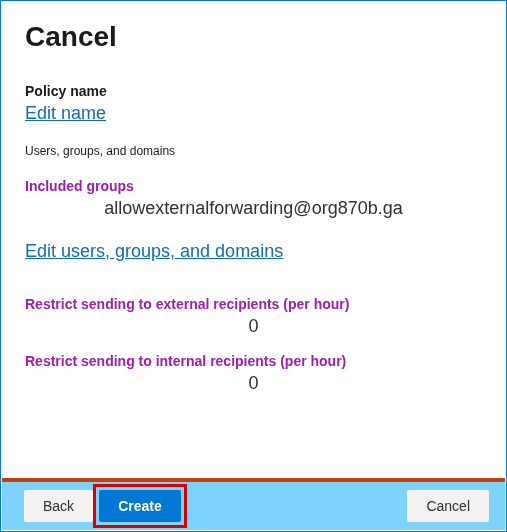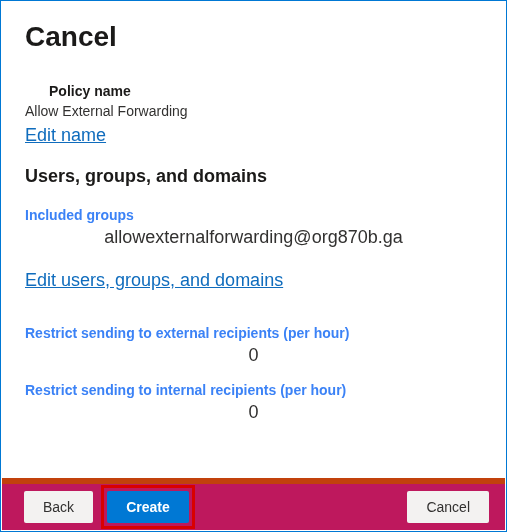--- a/index.html
+++ b/index.html
@@ -23,65 +23,64 @@
     font-size: 28px;
     font-weight: 700;
     margin: 6px 0 30px 0;
     color: #1b1a19;
   }
   .section-label {
     font-size: 14px;
     font-weight: 600;
     color: #1b1a19;
     margin-bottom: 4px;
-    margin-left: 24px;
   }
   .value {
     font-size: 14px;
     color: #323130;
     margin-bottom: 6px;
   }
   .edit-link {
     font-size: 18px;
     color: #0f6cbd;
     text-decoration: underline;
     cursor: pointer;
     display: inline-block;
     margin-bottom: 20px;
   }
   .group-heading {
-    font-size: 18px;
-    font-weight: 700;
+    font-size: 12px;
+    font-weight: 400;
     color: #1b1a19;
     margin-bottom: 20px;
   }
   .sub-label {
     font-size: 14px;
     font-weight: 600;
-    color: #3b82f6;
+    color: #a21caf;
     margin-bottom: 4px;
   }
   .sub-value {
     font-size: 18px;
     color: #323130;
     margin-bottom: 18px;
     text-align: center;
   }
   .spacer-top { margin-top: 4px; text-decoration: underline; }
   .protection-block .sub-label { margin-top: 14px; }
   .protection-block .sub-value { margin-bottom: 16px; }
 
   .footer {
     position: absolute;
     left: 1px;
     right: 1px;
     bottom: 1px;
     height: 52px;
-    border-top: 6px solid #c2410c;
-    background: #be185d;
+    border-top: 4px solid #c2410c;
+    background: #7dd3fc;
     padding: 10px 12px 10px 22px;
     display: flex;
     align-items: center;
   }
   .btn {
     font-family: inherit;
     font-size: 14px;
     height: 32px;
     padding: 0 18px;
     border: 1px solid transparent;
@@ -94,34 +93,32 @@
   }
   .btn-primary {
     background: #0078d4;
     color: #fff;
     font-weight: 600;
   }
   .highlight-ring {
     display: inline-block;
     border: 3px solid #d90000;
     padding: 3px;
-    margin-left: 8px;
   }
   .spacer-flex { flex: 1; }
   .cancel-wrap { margin-right: 4px; }
 </style>
 </head>
 <body>
 
 <div class="content">
   <h1>Cancel</h1>
 
   <div>
     <div class="section-label">Policy name</div>
-    <div class="value">Allow External Forwarding</div>
     <a class="edit-link">Edit name</a>
   </div>
 
   <div class="group-heading">Users, groups, and domains</div>
 
   <div>
     <div class="sub-label">Included groups</div>
     <div class="sub-value">allowexternalforwarding@org870b.ga</div>
   </div>
 

